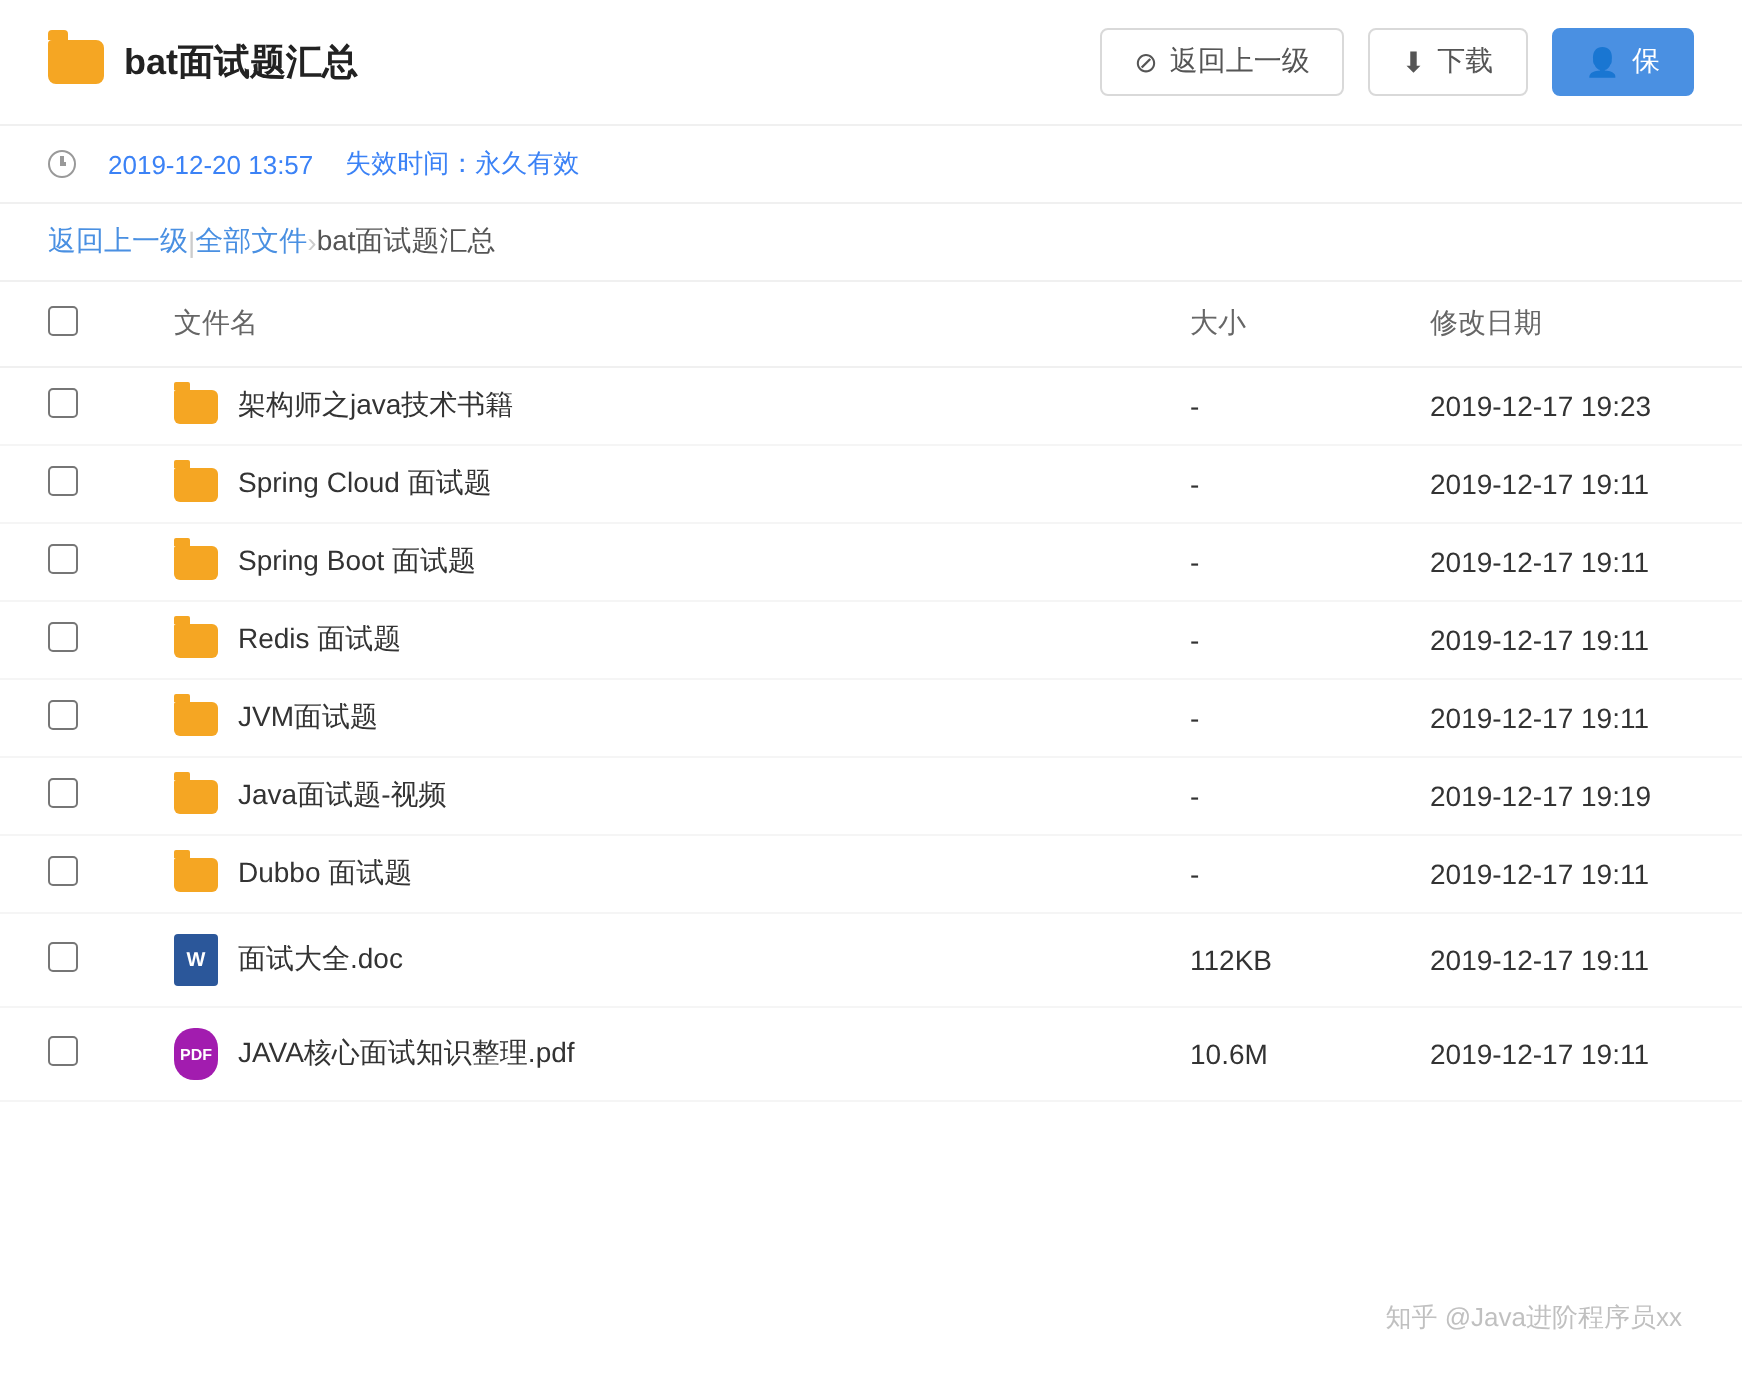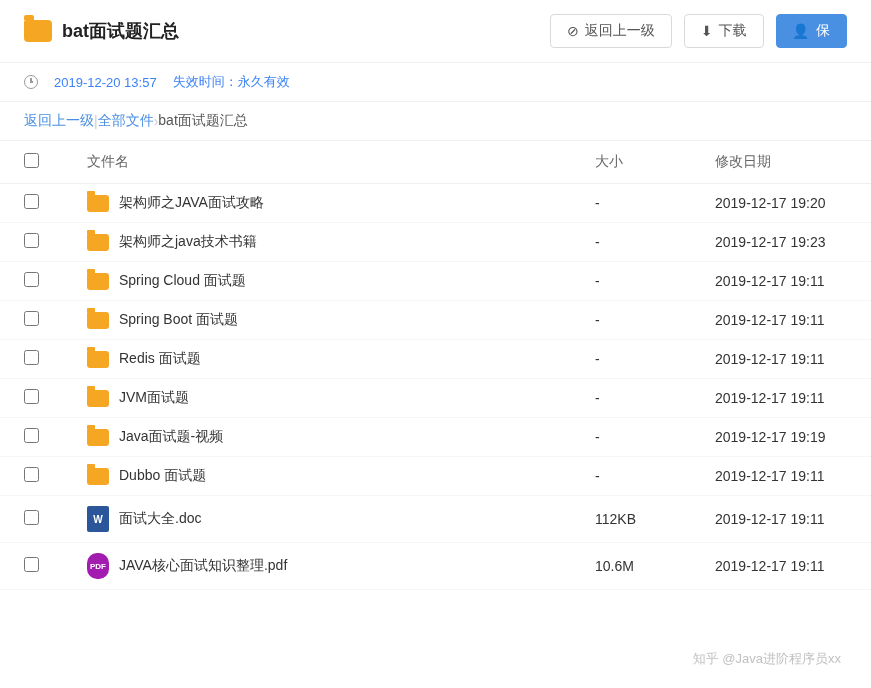--- a/index.html
+++ b/index.html
@@ -277,31 +277,20 @@
     <tr>
       <th class="col-check">
         <input type="checkbox" style="">
       </th>
       <th>文件名</th>
       <th class="col-size">大小</th>
       <th class="col-date">修改日期</th>
     </tr>
   </thead>
   <tbody id="file-tbody">
-  <tr>
-        <td><input type="checkbox" style=""></td>
-        <td>
-          <div class="file-row">
-            <div class="folder-icon"></div>
-            <span class="file-name">架构师之JAVA面试攻略</span>
-          </div>
-        </td>
-        <td class="col-size">-</td>
-        <td class="col-date">2019-12-17 19:20</td>
-      </tr>
       <tr>
         <td><input type="checkbox" style=""></td>
         <td>
           <div class="file-row">
             <div class="folder-icon"></div>
             <span class="file-name">架构师之java技术书籍</span>
           </div>
         </td>
         <td class="col-size">-</td>
         <td class="col-date">2019-12-17 19:23</td>

